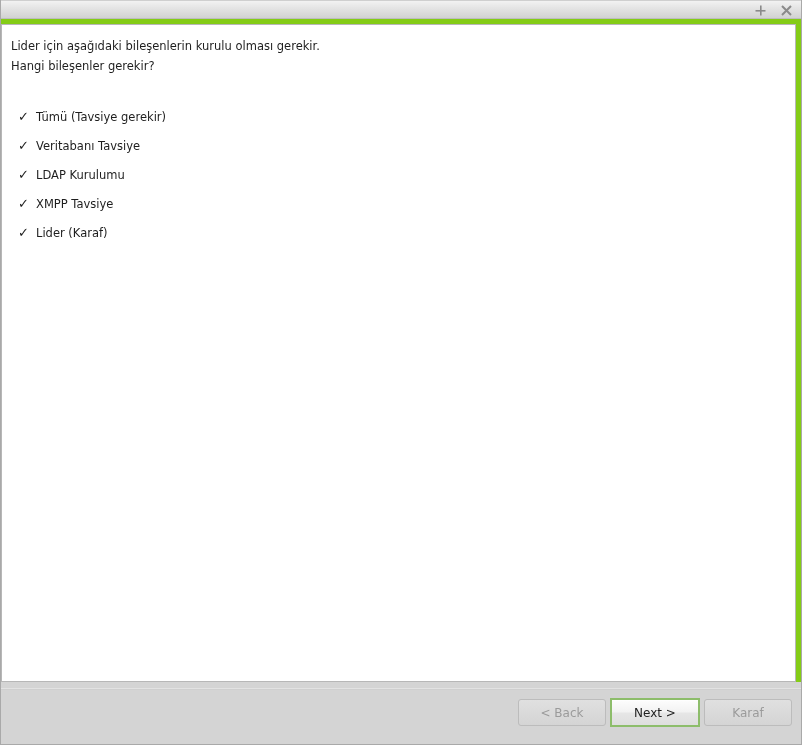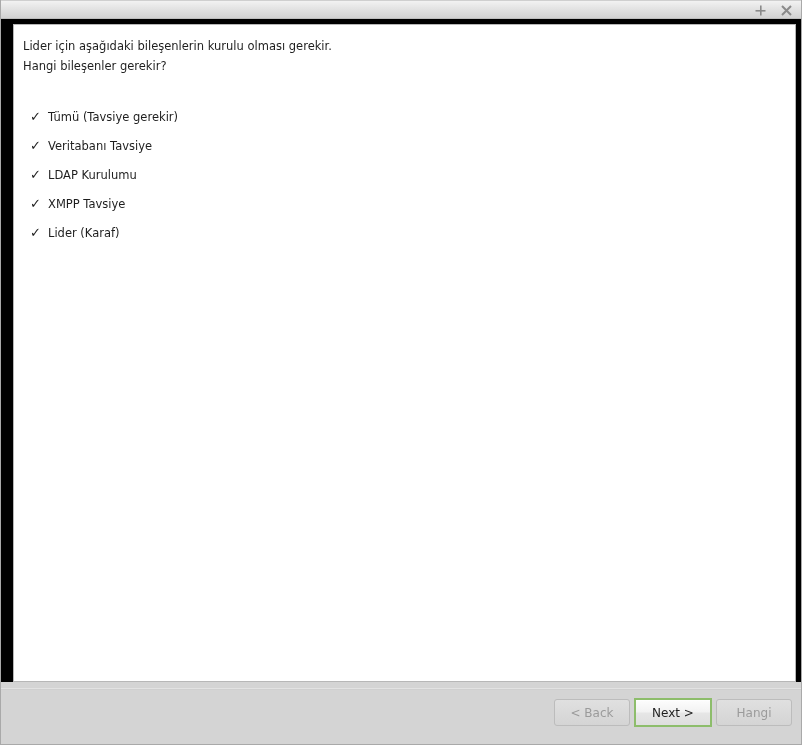--- a/index.html
+++ b/index.html
@@ -95,23 +95,23 @@
     width: 142px;
     height: 26px;
     background:
       linear-gradient(115deg, rgba(255,255,255,0) 38%, rgba(255,255,255,.75) 48%, rgba(255,255,255,0) 62%),
       linear-gradient(to right, #ffffff 0%, #fdfeff 20%, #eef2fb 58%, #dde5f6 88%, #d9e2f5 100%);
   }
 
   
   .content-wrap {
     flex: 1 1 auto;
-    padding: 5px 5px 0 12px;
-    box-sizing: border-box;
-    background: #000000;
+    padding: 5px 5px 0 0;
+    box-sizing: border-box;
+    background: #84cc16;
     display: flex;
   }
   .content {
     flex: 1 1 auto;
     background: #ffffff;
     border: 1px solid #b7b7b7;
     box-sizing: border-box;
     position: relative;
     overflow: hidden;
   }
@@ -172,21 +172,21 @@
   }
   .button-row {
     position: absolute;
     right: 9px;
     top: 17px;
     display: flex;
     gap: 5px;
   }
   .btn {
     position: relative;
-    width: 76px;
+    width: 88px;
     height: 27px;
     box-sizing: border-box;
     border: 1px solid #a5a5a5;
     border-radius: 3px;
     background: linear-gradient(to bottom, #fdfdfd 0%, #f2f2f2 48%, #e6e6e6 52%, #dedede 100%);
     font-family: "DejaVu Sans", sans-serif;
     font-size: 12px;
     color: #1f1f1f;
     display: flex;
     align-items: center;
@@ -260,17 +260,17 @@
         </li>
       </ul>
 
     </div>
   </div>
 
   <div class="buttonbar">
     <div class="button-row">
       <div class="btn disabled">&lt; Back</div>
       <div class="btn focused">Next &gt;</div>
-      <div class="btn disabled">Hangi</div>
+      <div class="btn disabled">Karaf</div>
     </div>
   </div>
 
 </div>
 
 </body></html>

